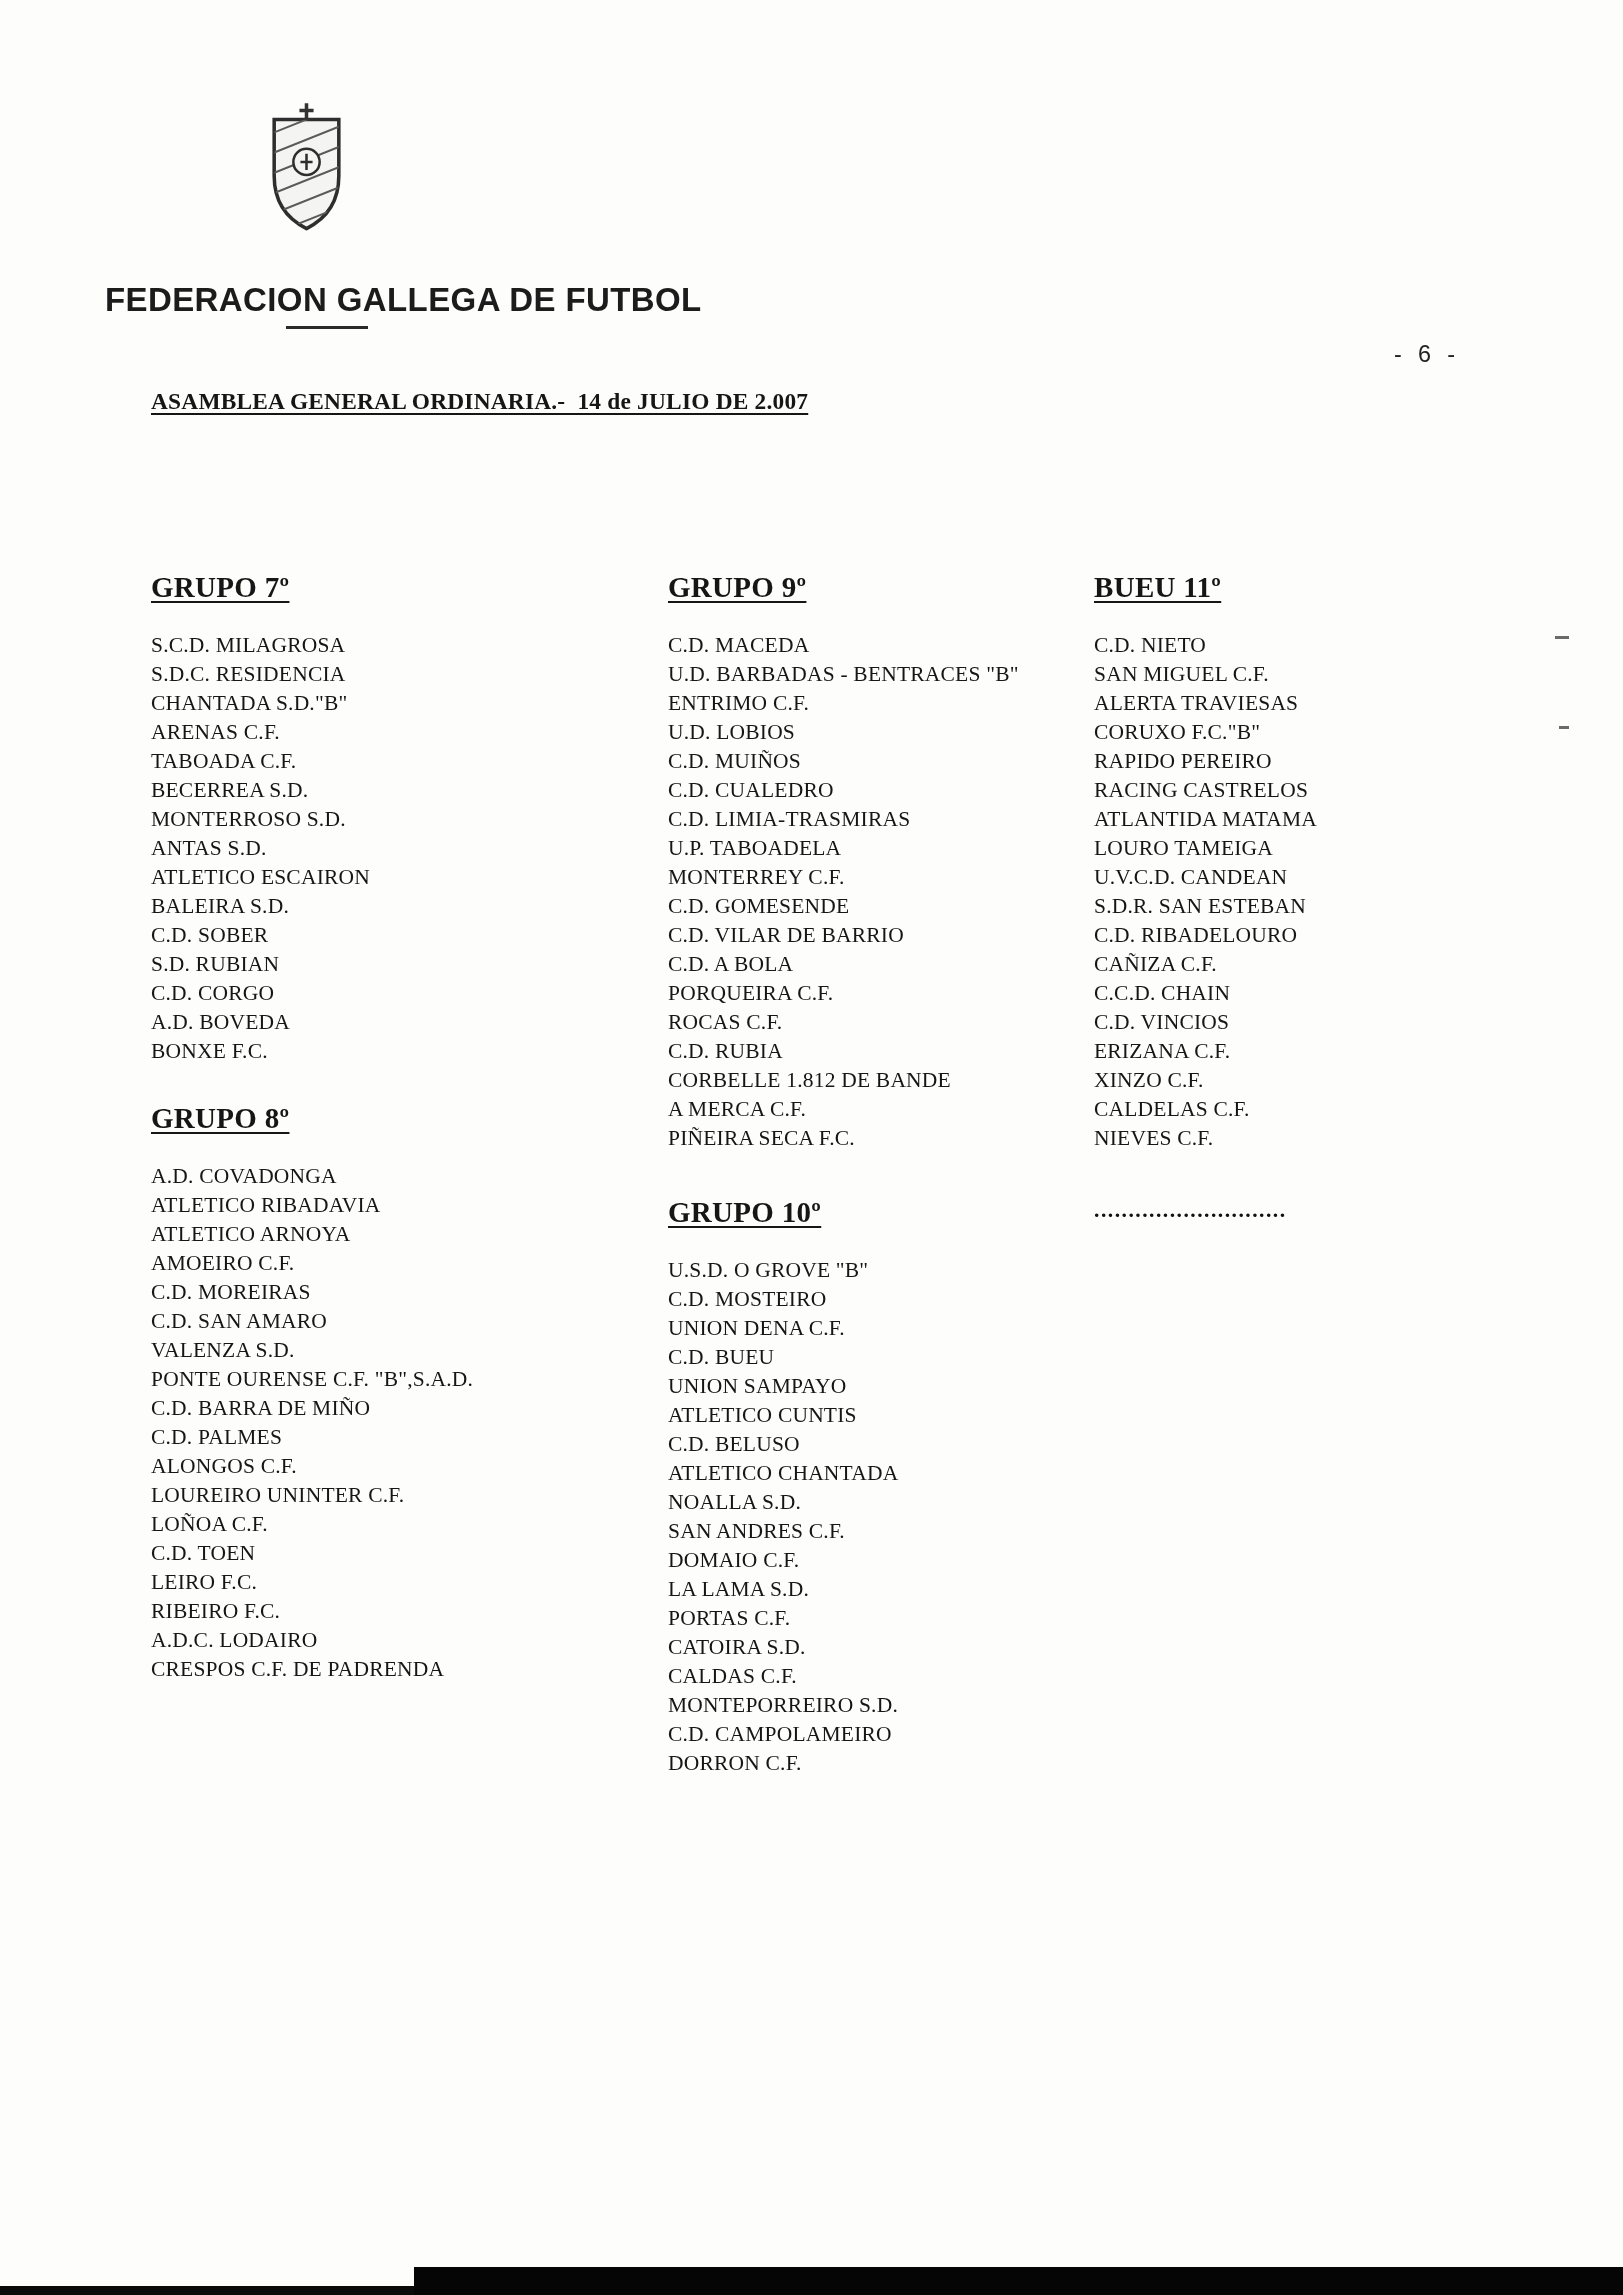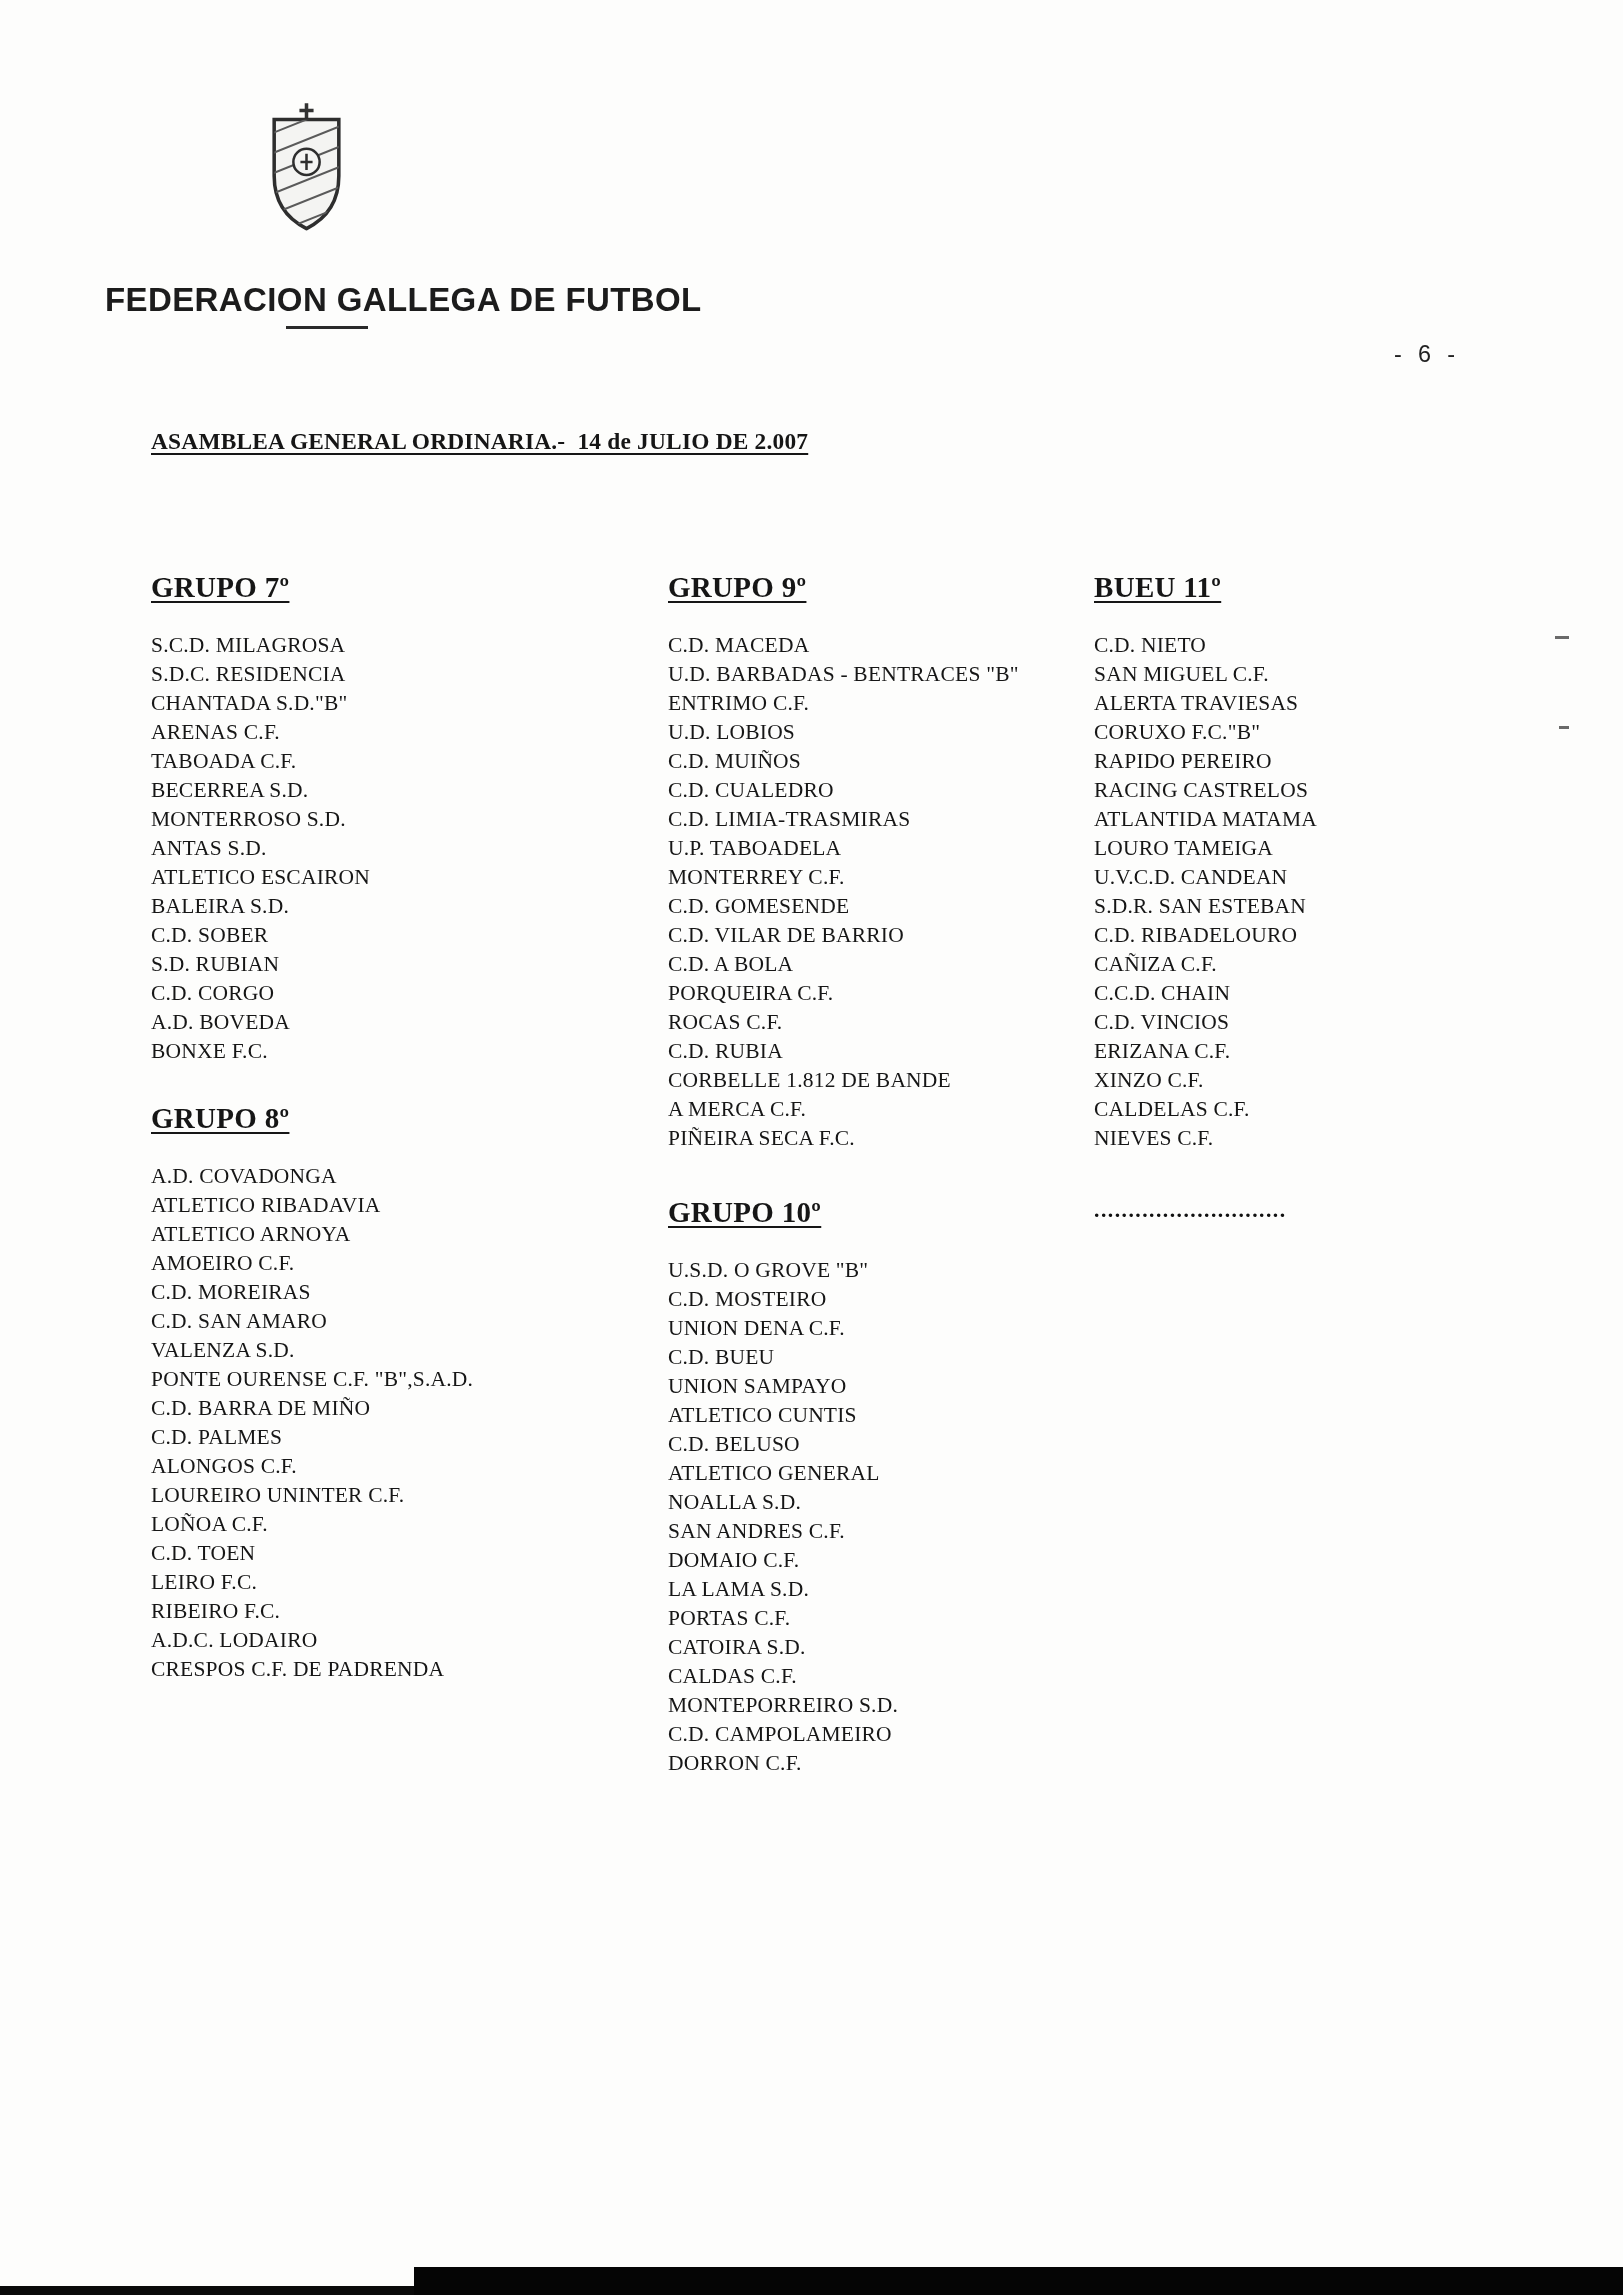--- a/index.html
+++ b/index.html
@@ -69,21 +69,20 @@
   .title {
     position: absolute;
     left: 151px;
     top: 388px;
     font-size: 23.4px;
     font-weight: bold;
     text-decoration: underline;
     text-underline-offset: 3.9px;
     white-space: pre;
     letter-spacing: 0.2px;
-    margin-top: 40px;
   }
   .subtitle {
     position: absolute;
     left: 168px;
     top: 454px;
     font-size: 22.4px;
     font-weight: bold;
     text-decoration: underline;
     text-underline-offset: 3.9px;
     white-space: pre;
@@ -251,21 +250,21 @@
     <div class="group second-col2">
       <div class="group-heading">GRUPO 10º</div>
       <div class="team-list">
           <div class="team">U.S.D. O GROVE "B"</div>
           <div class="team">C.D. MOSTEIRO</div>
           <div class="team">UNION DENA C.F.</div>
           <div class="team">C.D. BUEU</div>
           <div class="team">UNION SAMPAYO</div>
           <div class="team">ATLETICO CUNTIS</div>
           <div class="team">C.D. BELUSO</div>
-          <div class="team">ATLETICO GENERAL</div>
+          <div class="team">ATLETICO CHANTADA</div>
           <div class="team">NOALLA S.D.</div>
           <div class="team">SAN ANDRES C.F.</div>
           <div class="team">DOMAIO C.F.</div>
           <div class="team">LA LAMA S.D.</div>
           <div class="team">PORTAS C.F.</div>
           <div class="team">CATOIRA S.D.</div>
           <div class="team">CALDAS C.F.</div>
           <div class="team">MONTEPORREIRO S.D.</div>
           <div class="team">C.D. CAMPOLAMEIRO</div>
           <div class="team">DORRON C.F.</div>

